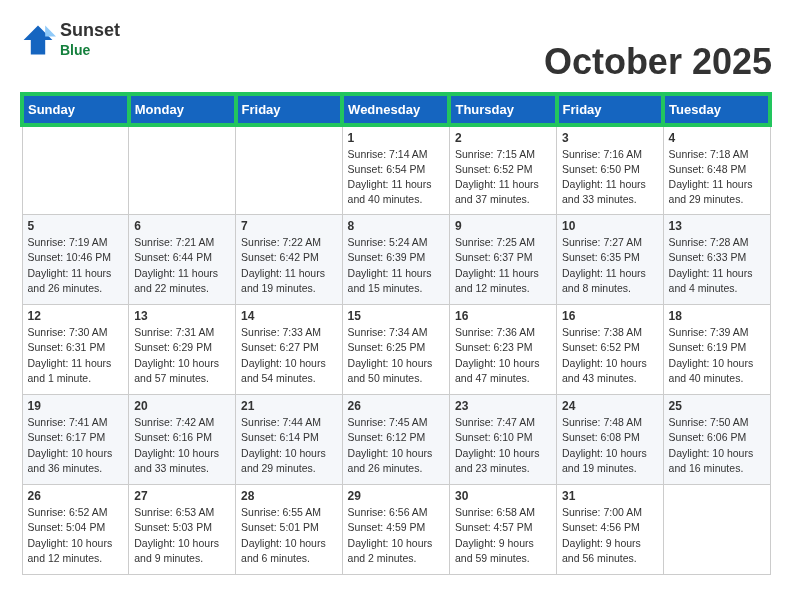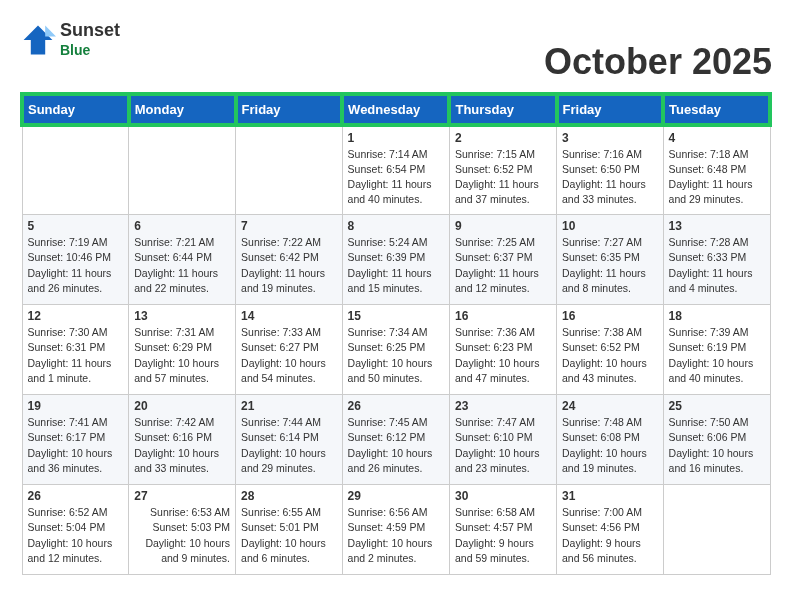--- a/index.html
+++ b/index.html
@@ -317,21 +317,21 @@
       <tr>
         <td>
           <span class="day-number">26</span>
           <div class="day-info" style="white-space: pre-line;">Sunrise: 6:52 AM
 Sunset: 5:04 PM
 Daylight: 10 hours
 and 12 minutes.</div>
         </td>
         <td>
           <span class="day-number">27</span>
-          <div class="day-info" style="white-space: pre-line; text-align: right;">Sunrise: 6:53 AM
+          <div class="day-info" style="white-space: pre-line;">Sunrise: 6:53 AM
 Sunset: 5:03 PM
 Daylight: 10 hours
 and 9 minutes.</div>
         </td>
         <td>
           <span class="day-number">28</span>
           <div class="day-info" style="white-space: pre-line;">Sunrise: 6:55 AM
 Sunset: 5:01 PM
 Daylight: 10 hours
 and 6 minutes.</div>

